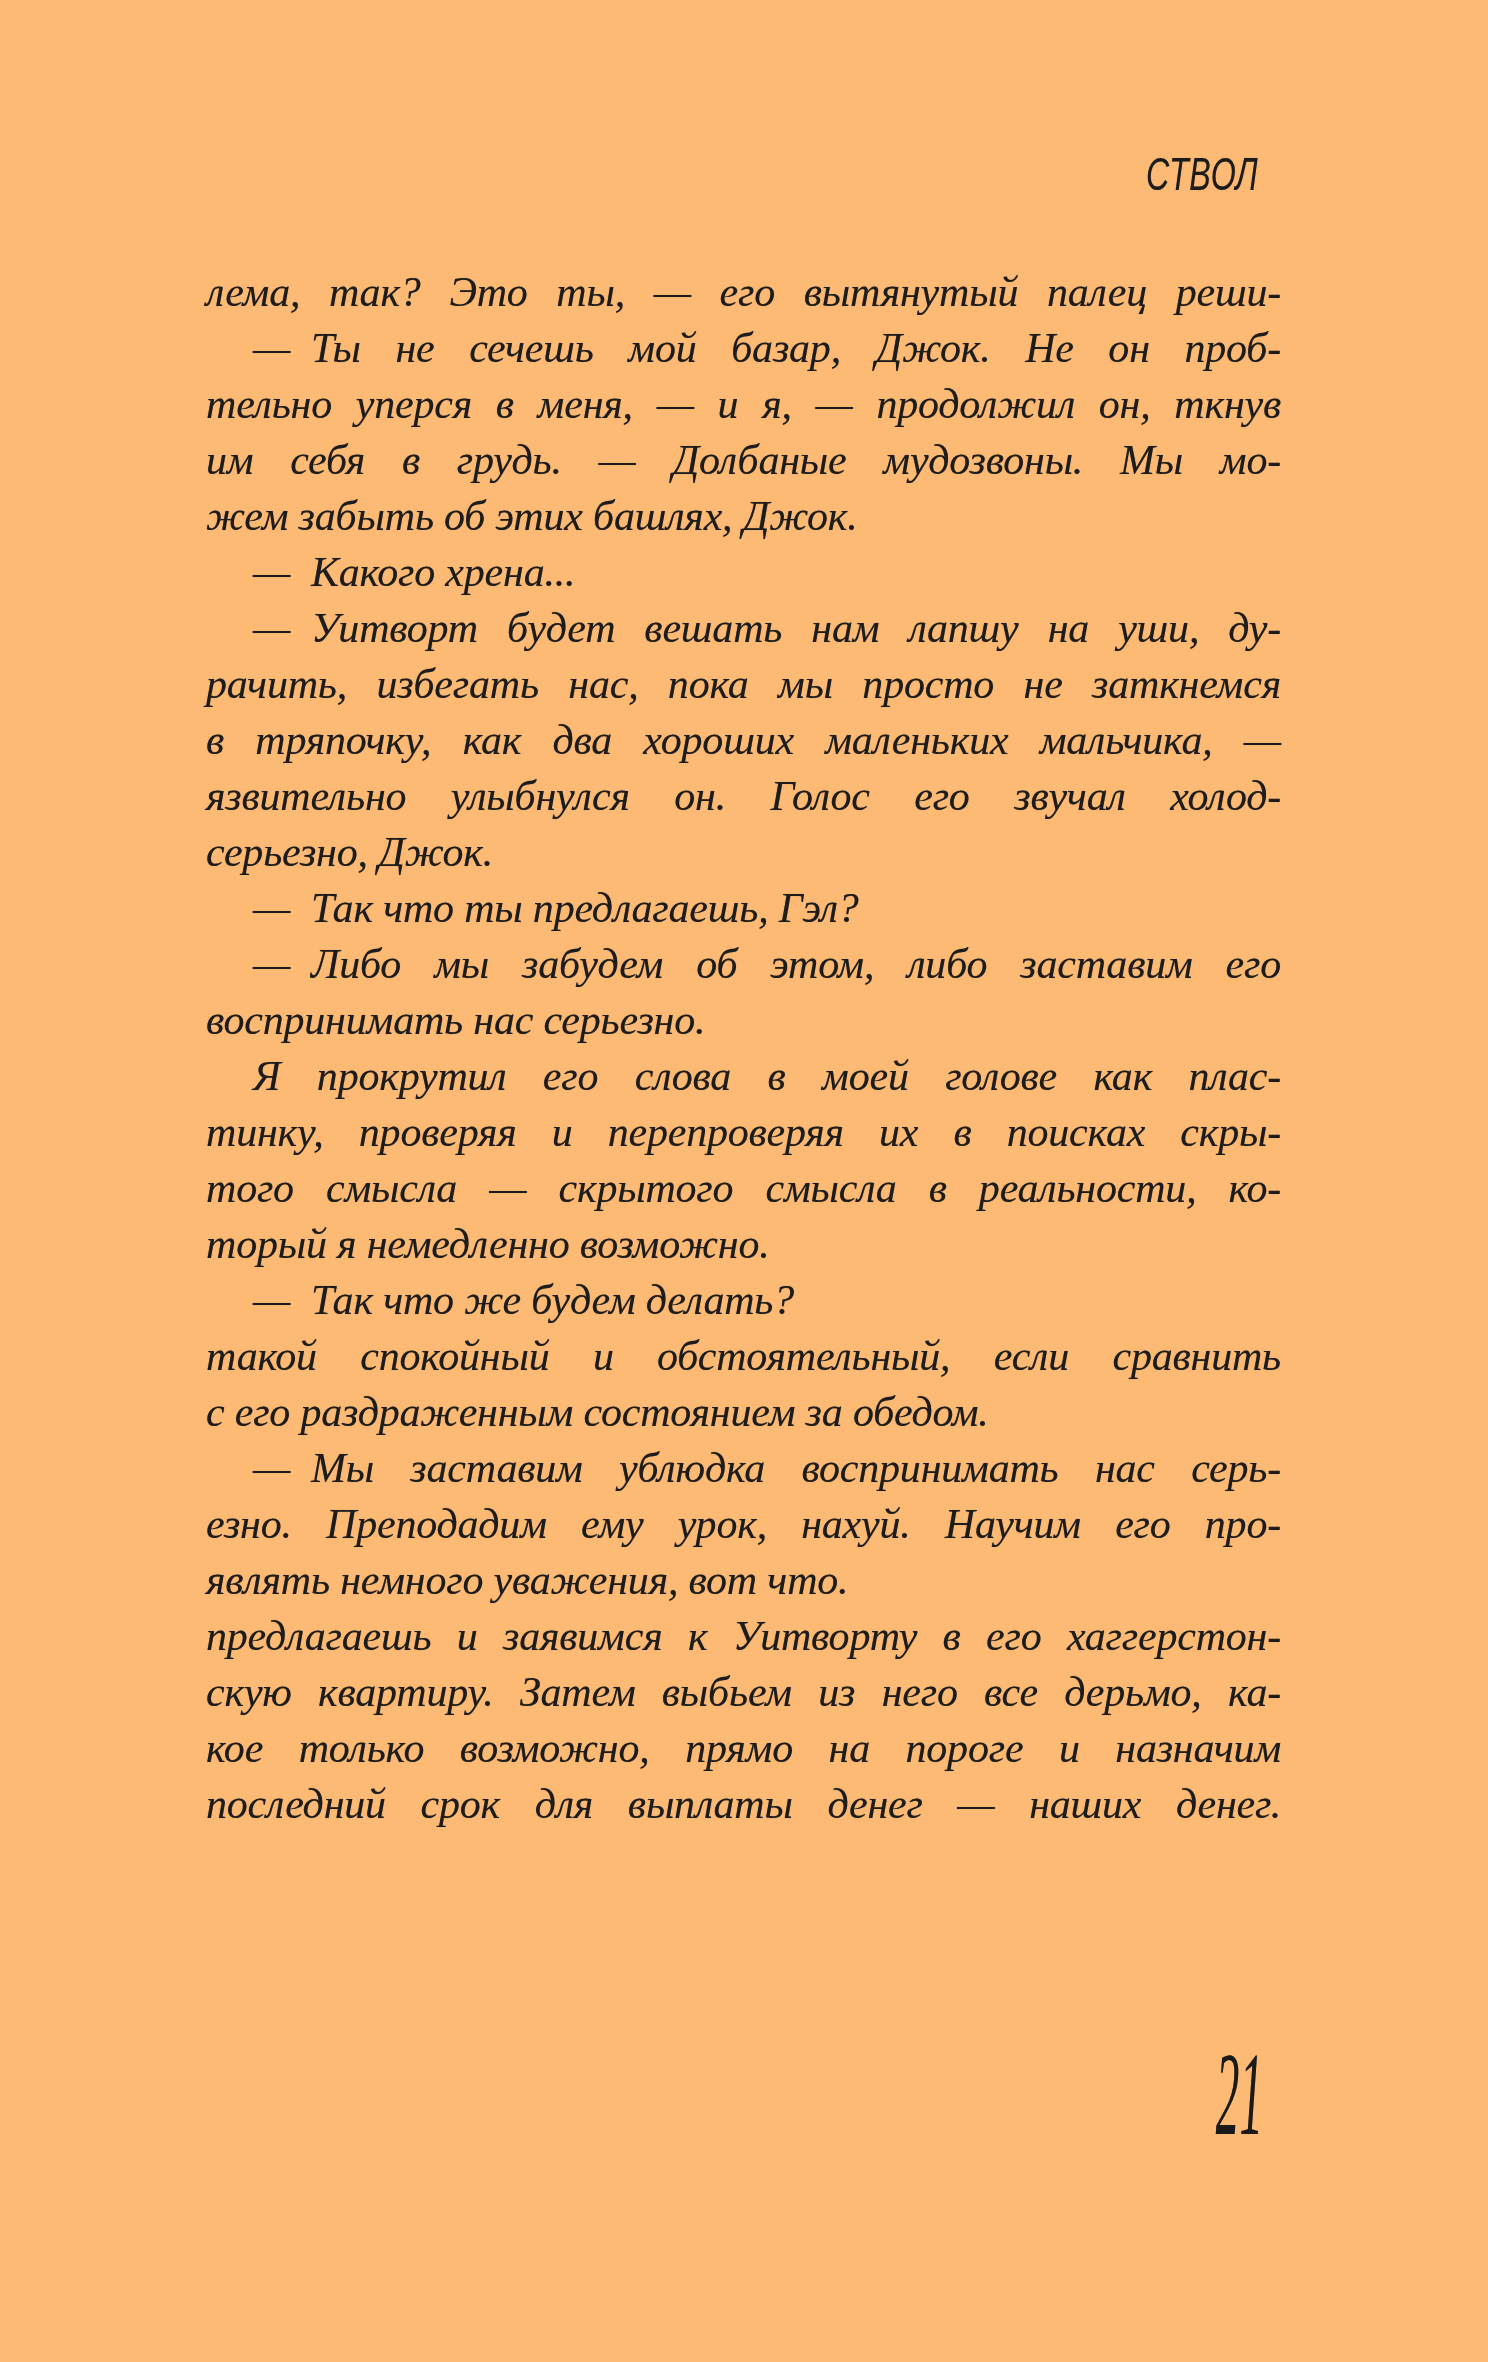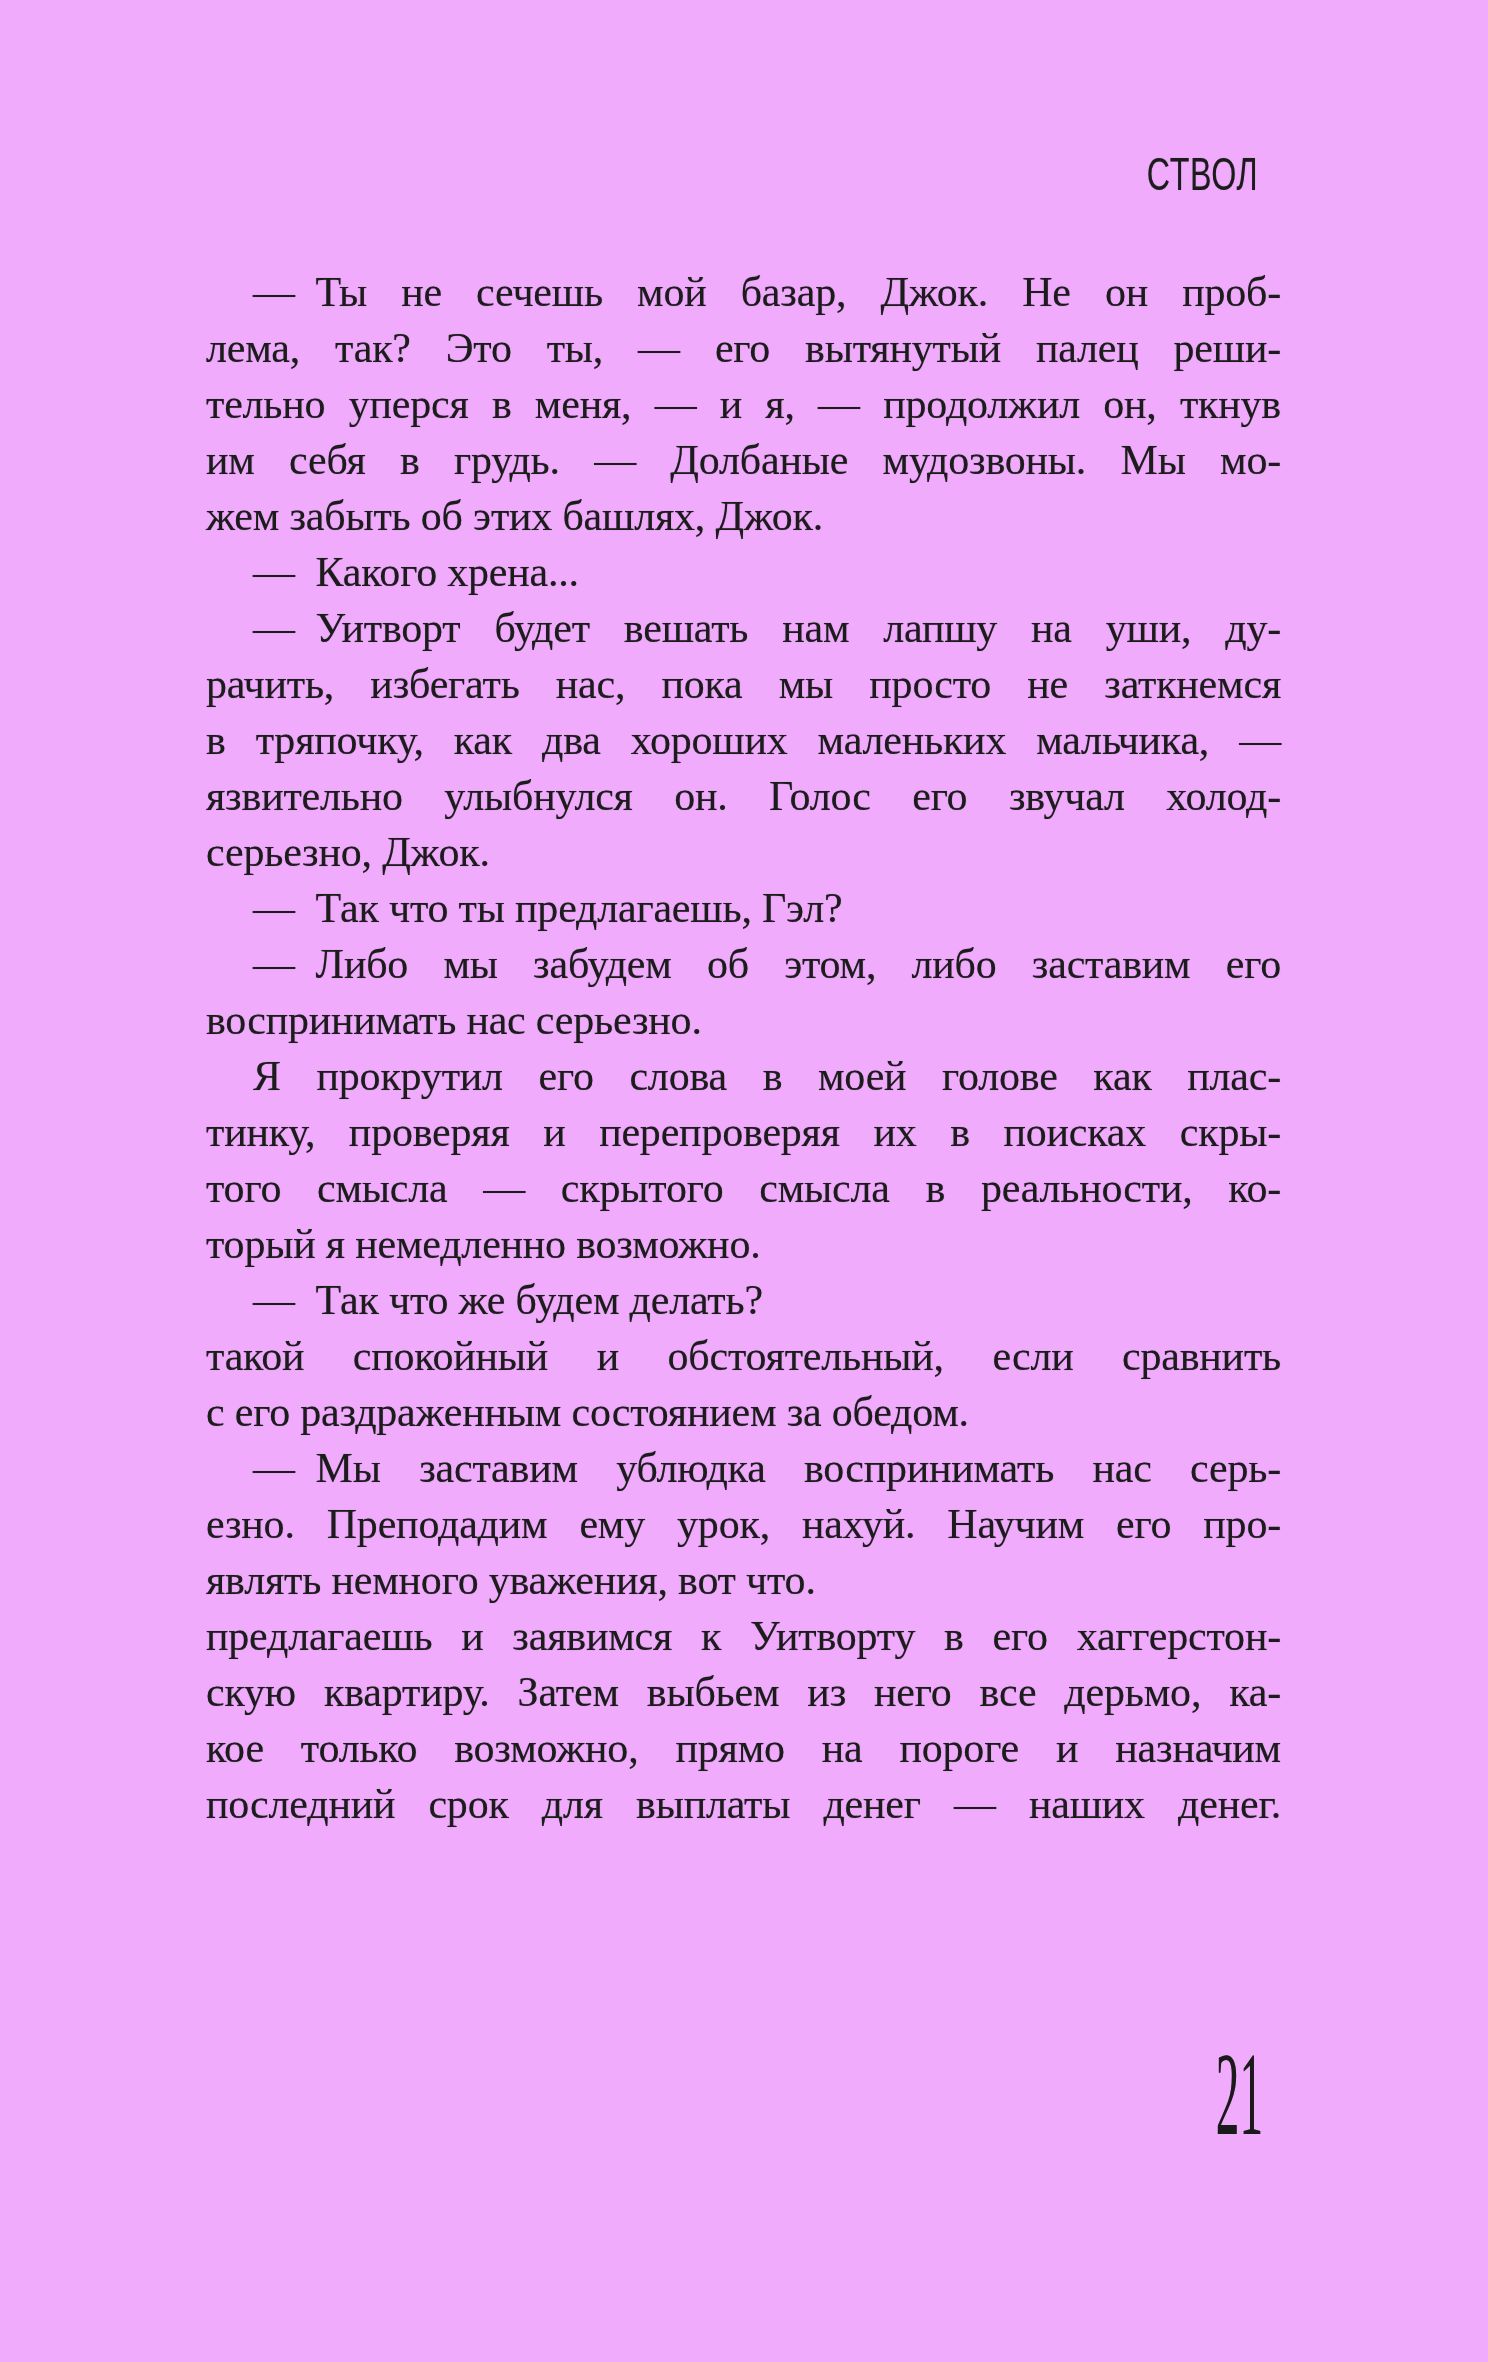--- a/index.html
+++ b/index.html
@@ -10,21 +10,22 @@
     width: 1488px;
     height: 2362px;
     background: #fdfdfd;
     position: relative;
     overflow: hidden;
     font-family: "Liberation Serif", serif;
   }
   .page {
     position: absolute;
     inset: 0;
-    background: #f0abfc;
+    background: #fdba74;
+    font-style: italic;
   }
   
   .running-header {
     position: absolute;
     top: 151px;
     right: 230px;
     font-family: "Liberation Sans", sans-serif;
     font-size: 46px;
     line-height: 46px;
     font-weight: 500;
@@ -76,22 +77,22 @@
   }
 </style>
 </head>
 <body>
 
 <div class="page">
 
   <div class="running-header">СТВОЛ</div>
 
   <main class="text-block" id="text-block">
+      <div class="text-line">лема, так? Это ты, — его вытянутый палец реши-</div>
       <div class="text-line indent">— Ты не сечешь мой базар, Джок. Не он проб-</div>
-      <div class="text-line">лема, так? Это ты, — его вытянутый палец реши-</div>
       <div class="text-line">тельно уперся в меня, — и я, — продолжил он, ткнув</div>
       <div class="text-line">им себя в грудь. — Долбаные мудозвоны. Мы мо-</div>
       <div class="text-line last">жем забыть об этих башлях, Джок.</div>
       <div class="text-line indent last">— Какого хрена...</div>
       <div class="text-line indent">— Уитворт будет вешать нам лапшу на уши, ду-</div>
       <div class="text-line">рачить, избегать нас, пока мы просто не заткнемся</div>
       <div class="text-line">в тряпочку, как два хороших маленьких мальчика, —</div>
       <div class="text-line">язвительно улыбнулся он. Голос его звучал холод-</div>
       <div class="text-line last">серьезно, Джок.</div>
       <div class="text-line indent last">— Так что ты предлагаешь, Гэл?</div>

